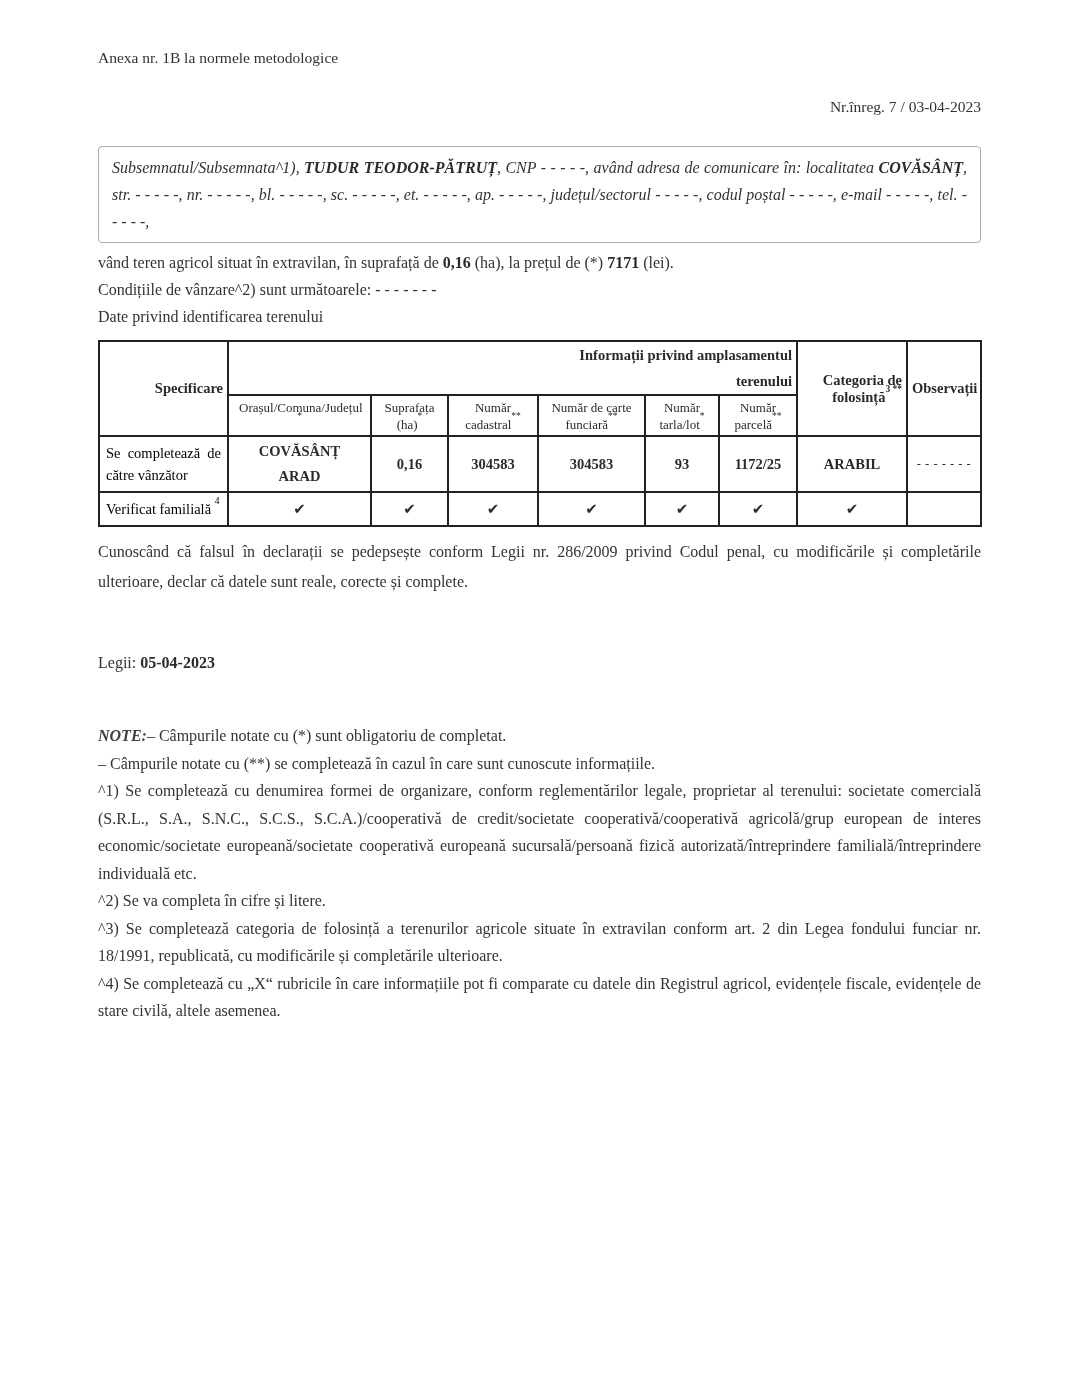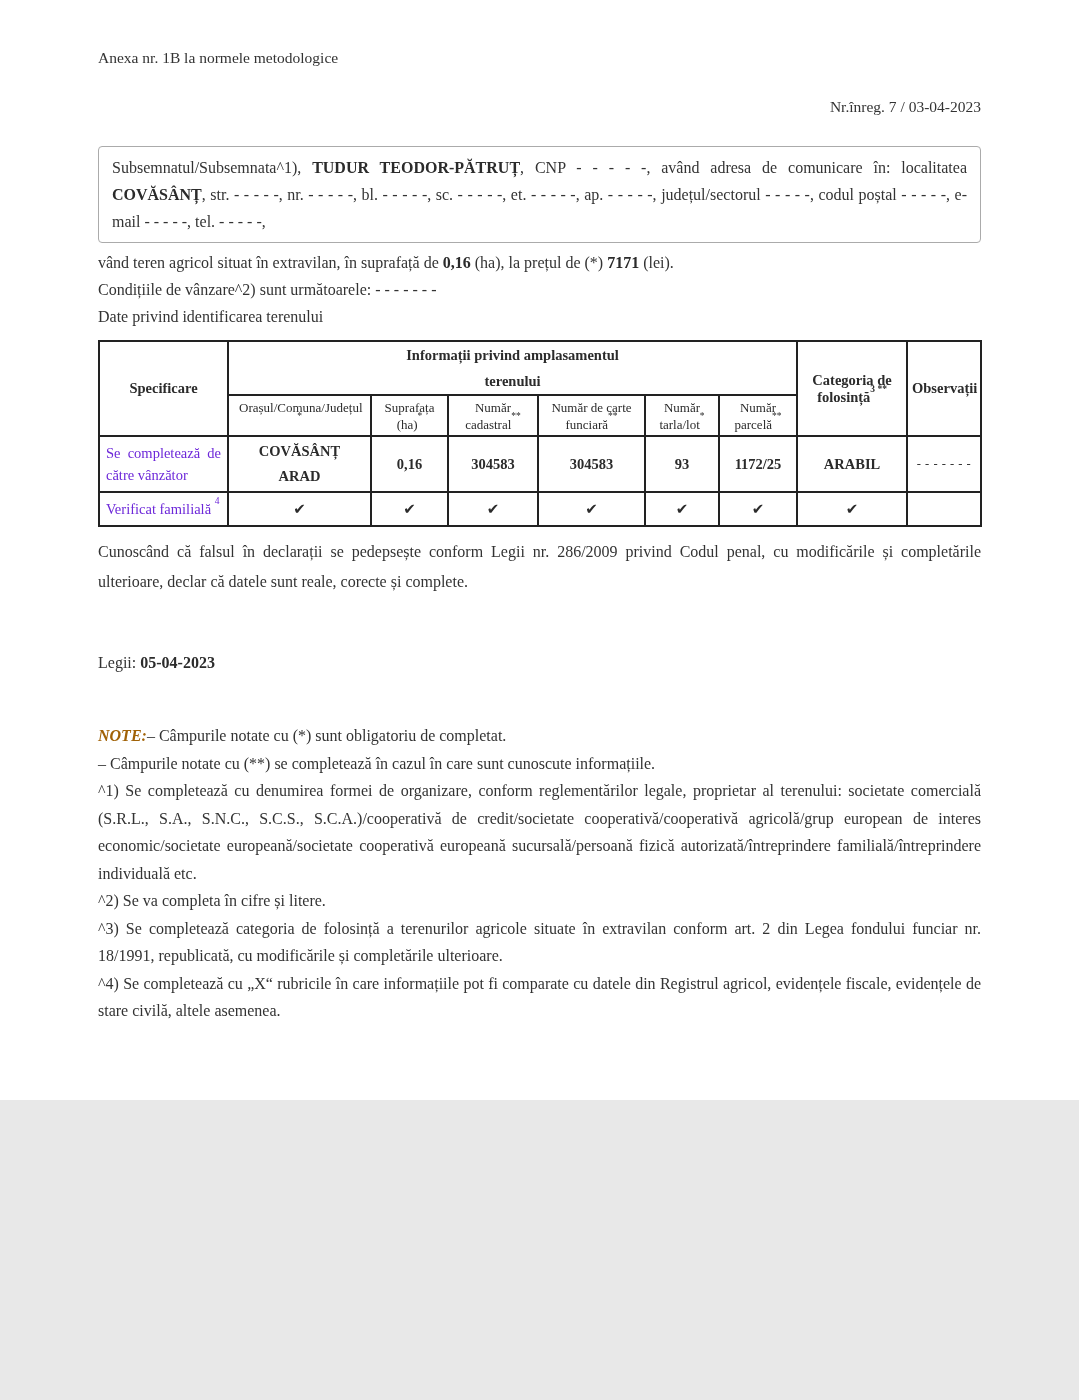--- a/index.html
+++ b/index.html
@@ -4,90 +4,91 @@
 <style>
   :root{
     --text:#333333;
     --table-border:#222222;
     --box-border:#ababab;
     --bg:#ffffff;
   }
   *{margin:0;padding:0;box-sizing:border-box;}
   html,body{background:#e8e8e8;}
   .page{
-    width:1079px;height:1100px;margin:0 auto;
+    width:1079px;height:1400px;margin:0 auto;
     background:var(--bg);
     padding:48px 98px 0 98px;
     font-family:"Liberation Serif", serif;
     color:var(--text);
     font-size:16px;
     overflow:hidden;
     position:relative;
   }
   .annex{font-size:15.5px;line-height:19px;}
   .reg{margin-top:30px;text-align:right;font-size:15.5px;line-height:19px;}
   .doc-title{margin-top:26px;text-align:center;font-weight:bold;font-size:16.5px;line-height:20px;letter-spacing:.2px;}
   .intro-box{
     margin-top:30px;
     border:1px solid var(--box-border);
     border-radius:4px;
     padding:7px 13px;
+    font-style:italic;
   }
   .intro-box p{text-align:justify;line-height:27px;}
   .sale-block{margin-top:6px;}
   .sale-block p{line-height:27px;}
   b{color:#2b2b2b;}
   table{
     margin-top:10px;
     border-collapse:collapse;
     table-layout:fixed;
     width:882px;
   }
   td{
     border:2px solid var(--table-border);
     vertical-align:middle;
     padding:2px 4px;
     color:#2b2b2b;
   }
   .c{text-align:center;}
-  .bold{font-weight:bold;}
+  .bold{font-weight:bold;text-align:right;}
   .hdr{font-size:14.5px;}
   .ampl-cell{height:46px;}
   .ampl-cell div{line-height:22px;}
   .ampl-gap{height:4px;border:none;}
   .sub-row td{font-size:13px;height:41px;padding:2px 10px;}
   .sub-row div{line-height:17px;text-align:center;}
   sup{
     font-size:9.5px;
     position:relative;top:-4px;
     line-height:0;
   }
   .seller-row td{height:53px;}
   .label-cell{
     font-size:14.5px;
     text-align:justify;
     line-height:22px;
     padding:4px 6px;
-    color:#6d28d9;
+    color:#000000;
   }
   .val{font-weight:bold;font-size:14.5px;}
   .pre{white-space:pre-line;line-height:25px;}
   .dashes{font-size:12.5px;white-space:nowrap;letter-spacing:.5px;}
   .verify-row td{height:34px;}
   .chk{
     font-family:"DejaVu Sans", sans-serif;
     font-weight:bold;
     font-size:15px;
     color:#2b2b2b;
   }
   .legal{margin-top:10px;line-height:30px;text-align:justify;}
   .date-line{margin-top:52px;line-height:27px;}
   .notes{margin-top:46px;}
   .notes p{line-height:27.5px;text-align:justify;}
-  .note-label{font-weight:bold;font-style:italic;color:#a16207;}
+  .note-label{font-weight:bold;font-style:italic;color:#404040;}
 </style>
 </head>
 <body>
 
 <div class="page">
 
   <div class="annex">Anexa nr. 1B la normele metodologice</div>
 
   <div class="reg">Nr.înreg. 7 / 03-04-2023</div>
 

